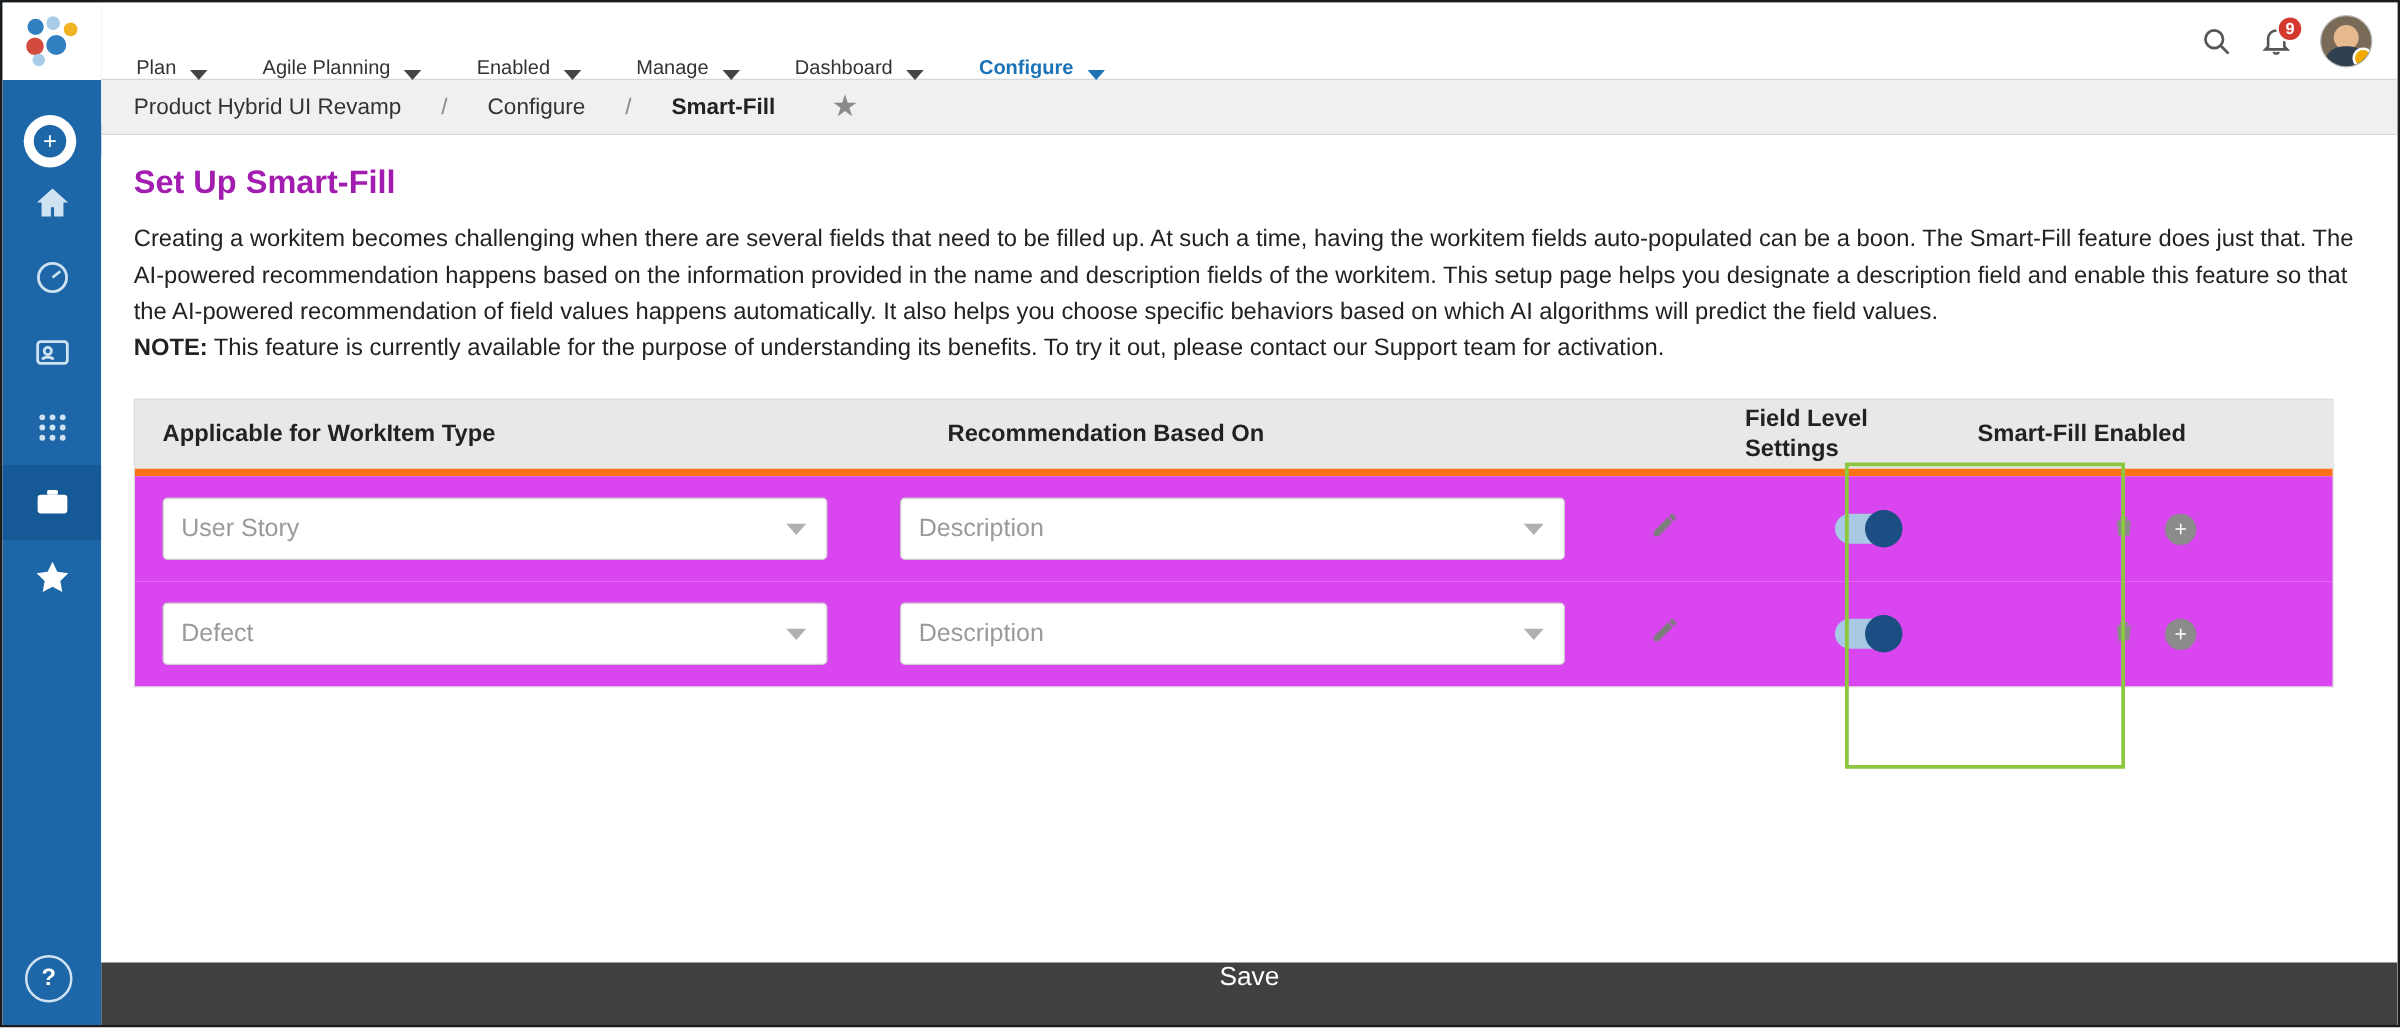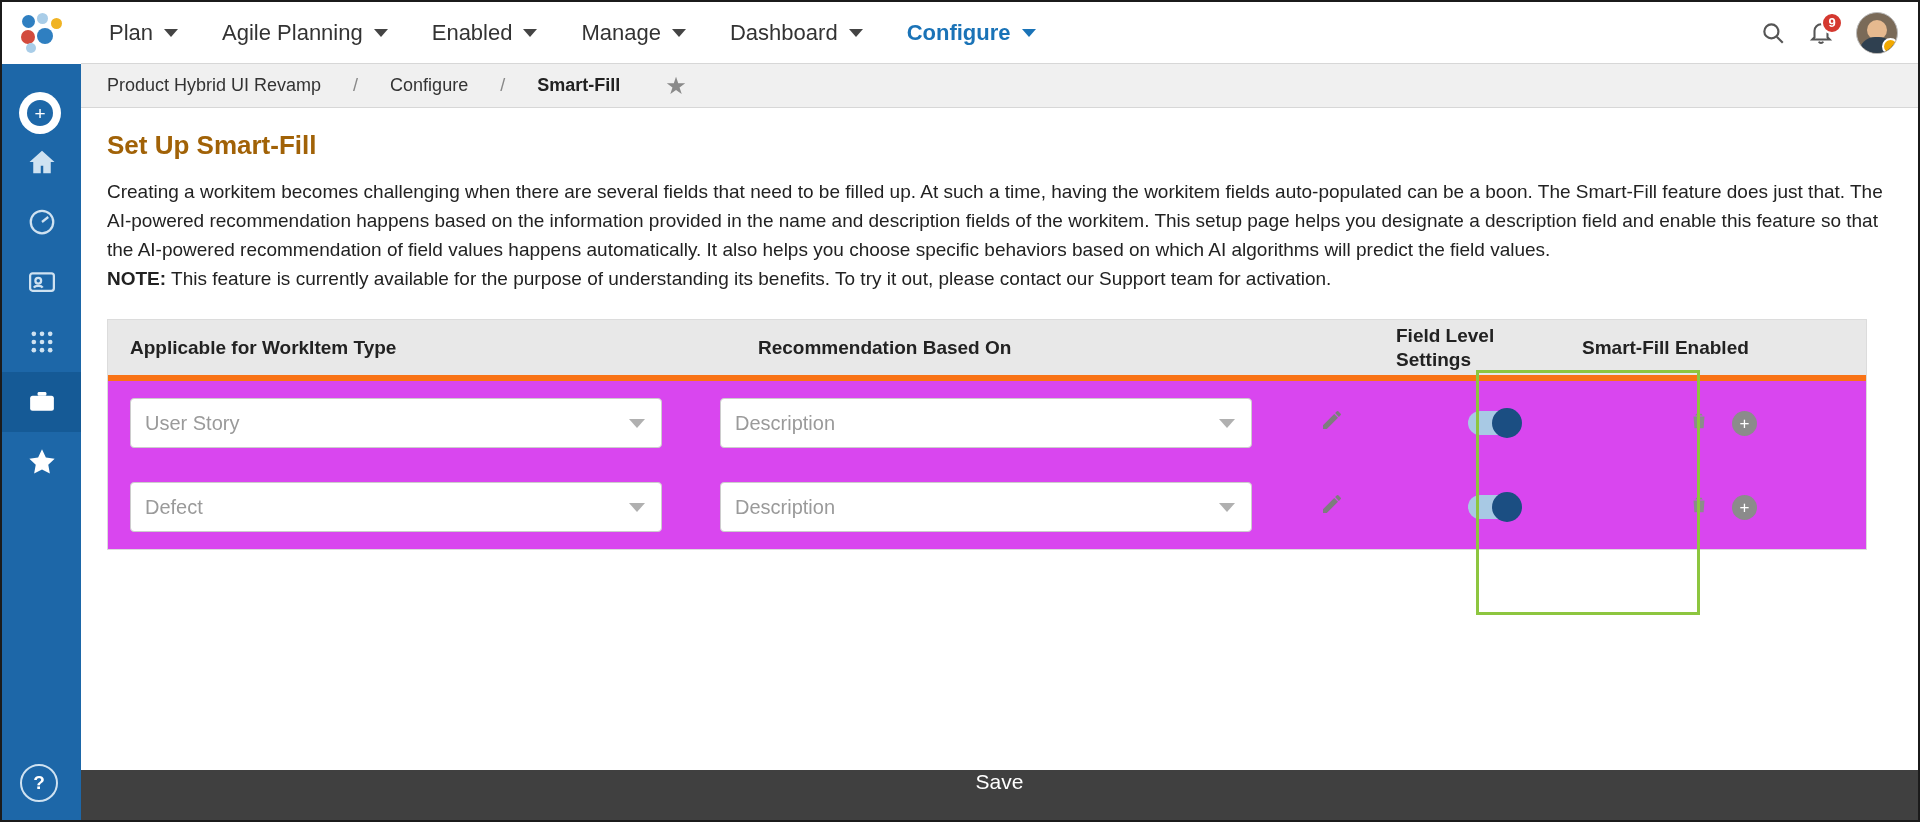--- a/index.html
+++ b/index.html
@@ -78,22 +78,22 @@
 
   
   .topnav {
     position: absolute; left: 79px; top: 0;
     width: 1837px; height: 62px;
     background: #ffffff;
     border-bottom: 1px solid #d7d7d7;
     display: flex; align-items: center;
   }
   .nav-item {
-    display: flex; align-items: center;
-    font-size: 22px; color: #333333;
+    display: flex; align-items: flex-end;
+    font-size: 16px; color: #333333;
     padding: 0 22px; height: 62px;
   }
   .nav-item:first-child { padding-left: 28px; }
   .nav-item.active { color: #1a73b7; font-weight: bold; }
   .nav-caret {
     margin-left: 11px;
     width: 0; height: 0;
     border-left: 7px solid transparent;
     border-right: 7px solid transparent;
     border-top: 8px solid #444;
@@ -150,21 +150,21 @@
 
   
   .content {
     position: absolute; left: 79px; top: 106px;
     width: 1837px; height: 712px;
     background: #ffffff;
     padding: 14px 0 0 0;
   }
   .page-title {
     margin: 8px 0 0 26px;
-    font-size: 26px; font-weight: bold; color: #a16207;
+    font-size: 26px; font-weight: bold; color: #a21caf;
   }
   .desc {
     margin: 16px 26px 0 26px;
     font-size: 19px; color: #222; line-height: 29px;
     max-width: 1800px;
   }
   .desc .note { font-weight: bold; }
 
   .table-wrap {
     margin: 26px 26px 0 26px;

